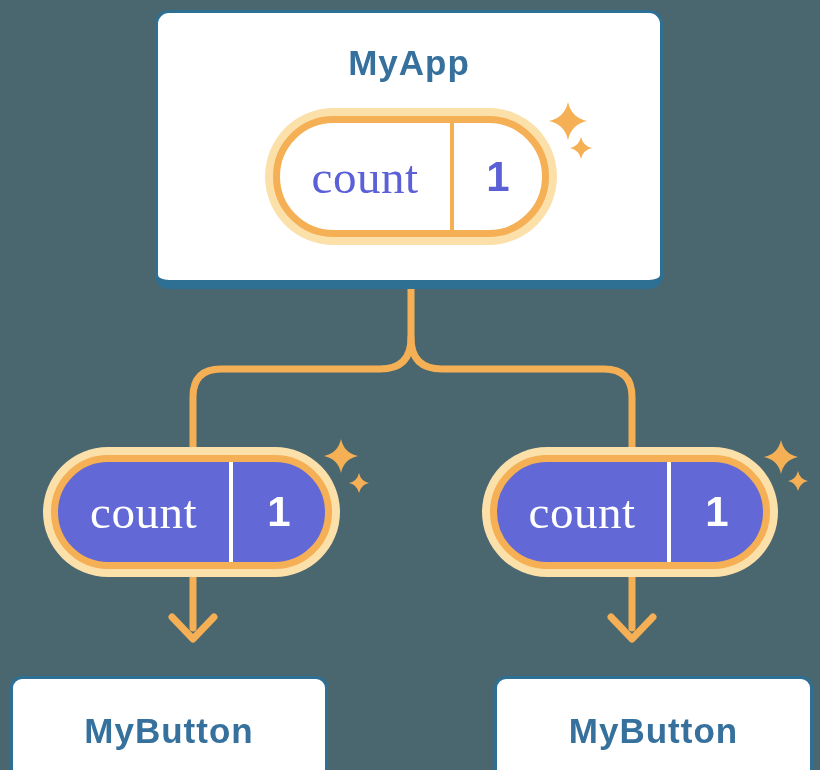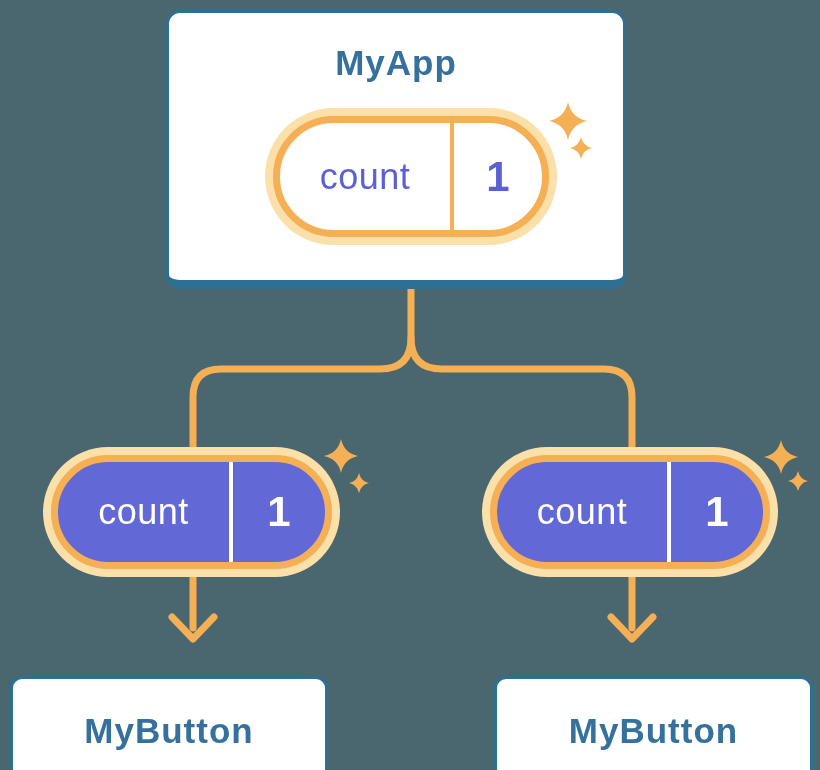--- a/index.html
+++ b/index.html
@@ -13,21 +13,21 @@
   .layer .line { fill:none; stroke:var(--orange,#F5AF54); stroke-width:7; stroke-linecap:round; stroke-linejoin:round; }
   .layer .sparkle { fill:var(--orange,#F5AF54); }
 
   .card {
     position:absolute; box-sizing:border-box;
     background:var(--card-bg,#FFFFFF);
     border:3px solid var(--blue,#2E6F94);
     border-radius:14px;
     z-index:1;
   }
-  .card.root { left:166px; top:10px; width:460px; height:279px; border-bottom-width:9px; }
+  .card.root { left:155px; top:10px; width:508px; height:279px; border-bottom-width:9px; }
   .card.child { top:648px; height:118px; border-bottom-width:8px; border-radius:12px;margin-top:28px; }
   .card.child.l { left:10px;  width:318px; }
   .card.child.r { left:494px; width:319px; }
 
   .card-title {
     text-align:center; font-weight:bold; letter-spacing:1px;
     color:var(--blue-text,#35719C); font-size:35px;
   }
   .card.root .card-title { margin-top:30px; }
   .card.child .card-title { line-height:104px; }
@@ -44,21 +44,21 @@
     display:flex; align-items:stretch; overflow:hidden;
   }
   .pill.top { left:265px; top:108px; width:292px; height:137px; }
   .pill.top .pill-core { background:var(--card-bg,#FFFFFF); color:var(--purple-text,#5C60D7); }
   .pill.bl  { left:43px;  top:447px; width:297px; height:130px; }
   .pill.br  { left:482px; top:447px; width:296px; height:130px; }
   .pill.bottom .pill-core { background:var(--purple,#6268D5); color:var(--pill-text-light,#FFFFFF); }
 
   .pill-name {
     flex:1; display:flex; align-items:center; justify-content:center;
-    font-size:36px; letter-spacing:0.5px;
+    font-size:47px; letter-spacing:0.5px;font-family:Liberation Serif, serif;
   }
   .pill-num {
     display:flex; align-items:center; justify-content:center;
     font-size:42px; font-weight:bold;
   }
   .pill.top .pill-num    { width:88px; border-left:4px solid var(--orange,#F5AF54); }
   .pill.bottom .pill-num { width:92px; border-left:4px solid var(--pill-text-light,#FFFFFF); }
 </style>
 </head>
 <body>

